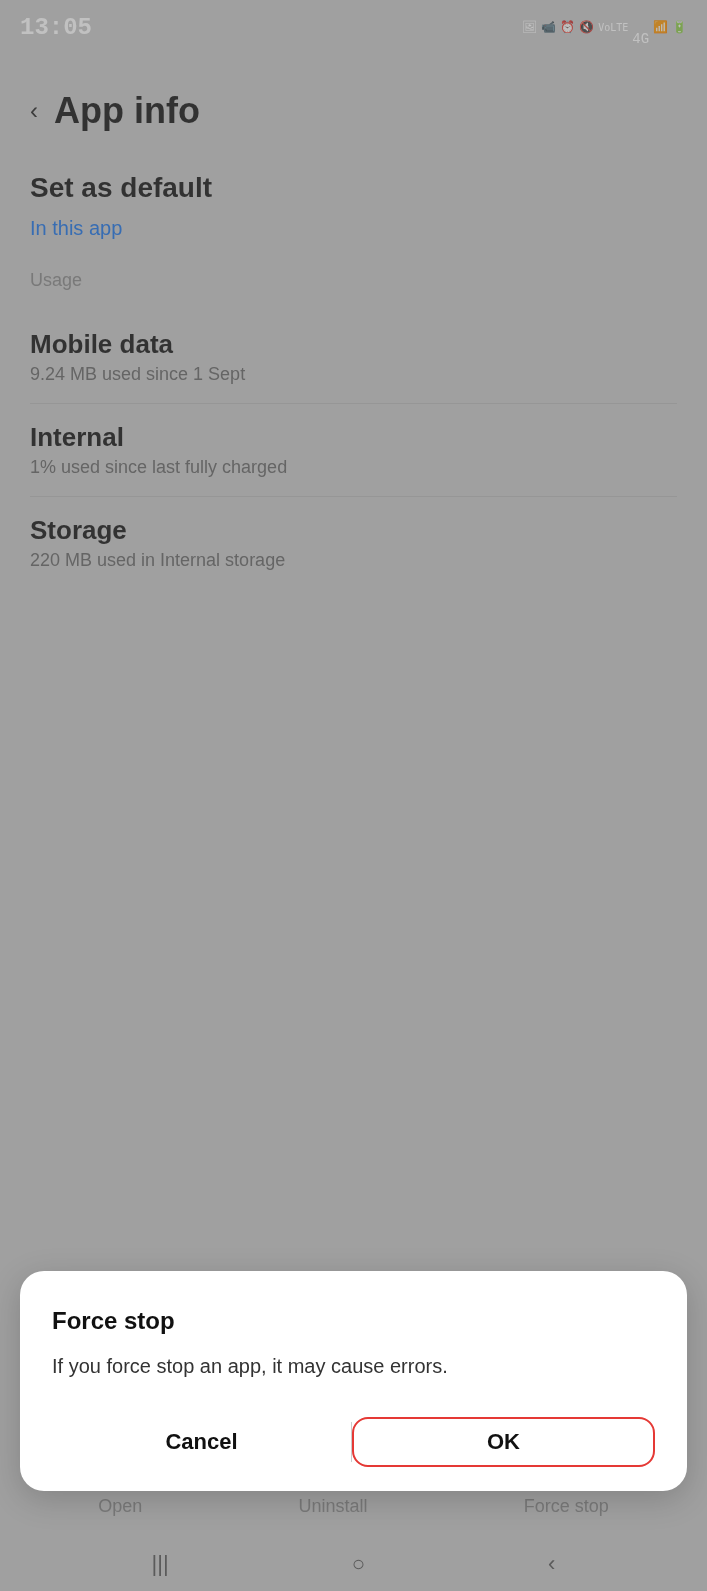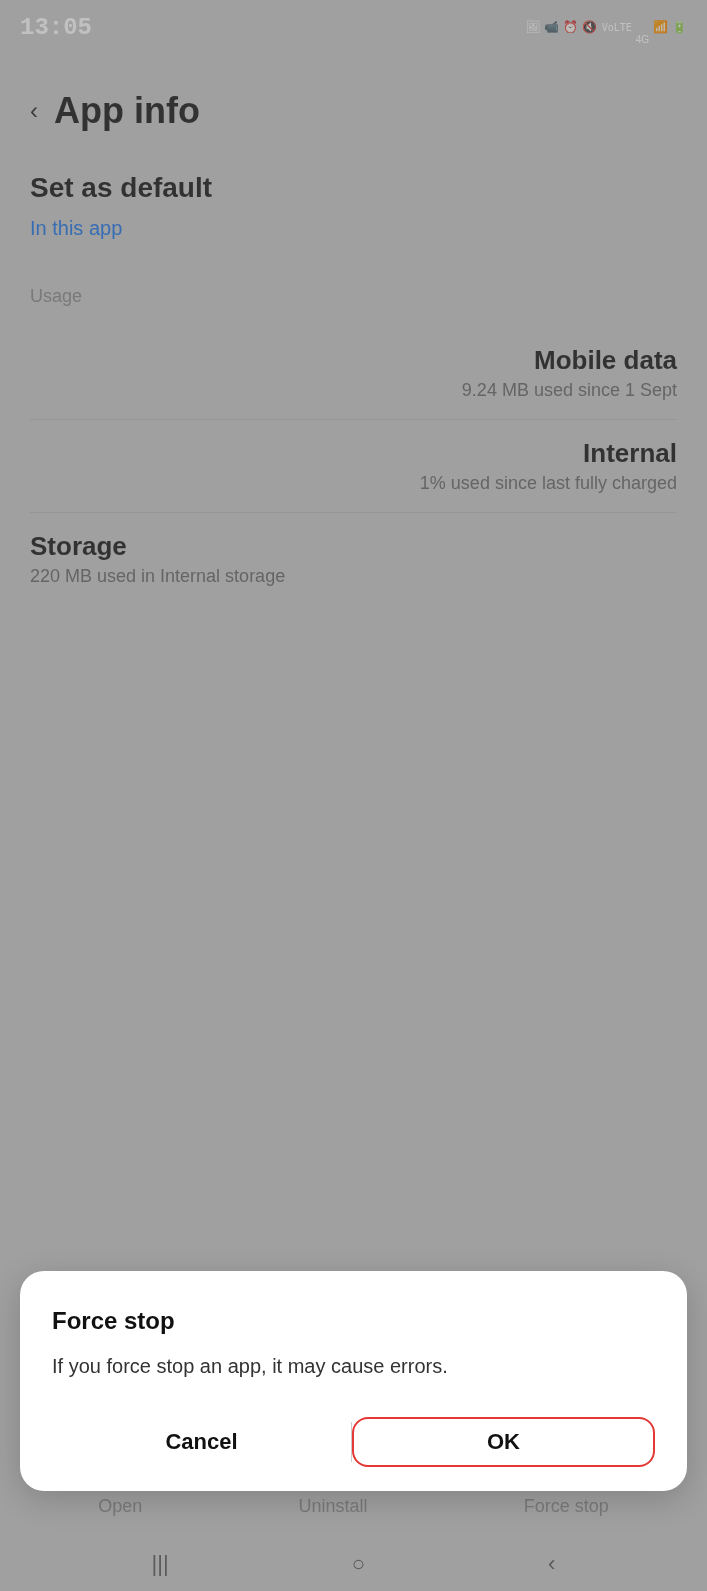--- a/index.html
+++ b/index.html
@@ -73,36 +73,35 @@
       font-size: 28px;
       font-weight: 700;
       color: #111;
       margin-bottom: 13px;
     }
 
     .section-subtitle-blue {
       font-size: 20px;
       font-weight: 400;
       color: #1a73e8;
-      margin-bottom: 46px;
+      margin-bottom: 30px;
     }
 
     
     .usage-label {
       font-size: 18px;
       color: #888;
       margin-bottom: 20px;
       margin-top: 10px;
     }
 
     
     .list-item {
       padding: 18px 0;
       border-bottom: 1px solid #b8b8b8;
-      text-align: right;
     }
 
     .list-item-title {
       font-size: 26px;
       font-weight: 600;
       color: #111;
       margin-bottom: 4px;
     }
 
     .list-item-subtitle {
@@ -223,21 +222,21 @@
 <body>
 
 <div class="status-bar">
   <span class="status-time">13:05</span>
   <div class="status-icons">
     <span class="status-icon-item">🖼</span>
     <span class="status-icon-item">📹</span>
     <span class="status-icon-item">⏰</span>
     <span class="status-icon-item">🔇</span>
     <span class="status-icon-item" style="font-size:10px; font-family: monospace; color:white; font-style:normal;">VoLTE</span>
-    <span class="status-icon-item" style="font-size:10px; color:white; font-family: Liberation Sans, sans-serif; margin-top: 24px;">4G</span>
+    <span class="status-icon-item" style="font-size:14px; color:white; font-family: Liberation Mono, monospace; margin-top: 24px;">4G</span>
     <span class="status-icon-item">📶</span>
     <span class="status-icon-item">🔋</span>
   </div>
 </div>
 
 <div class="main-content">
 
   <div class="header">
     <span class="back-arrow">‹</span>
     <span class="page-title">App info</span>

